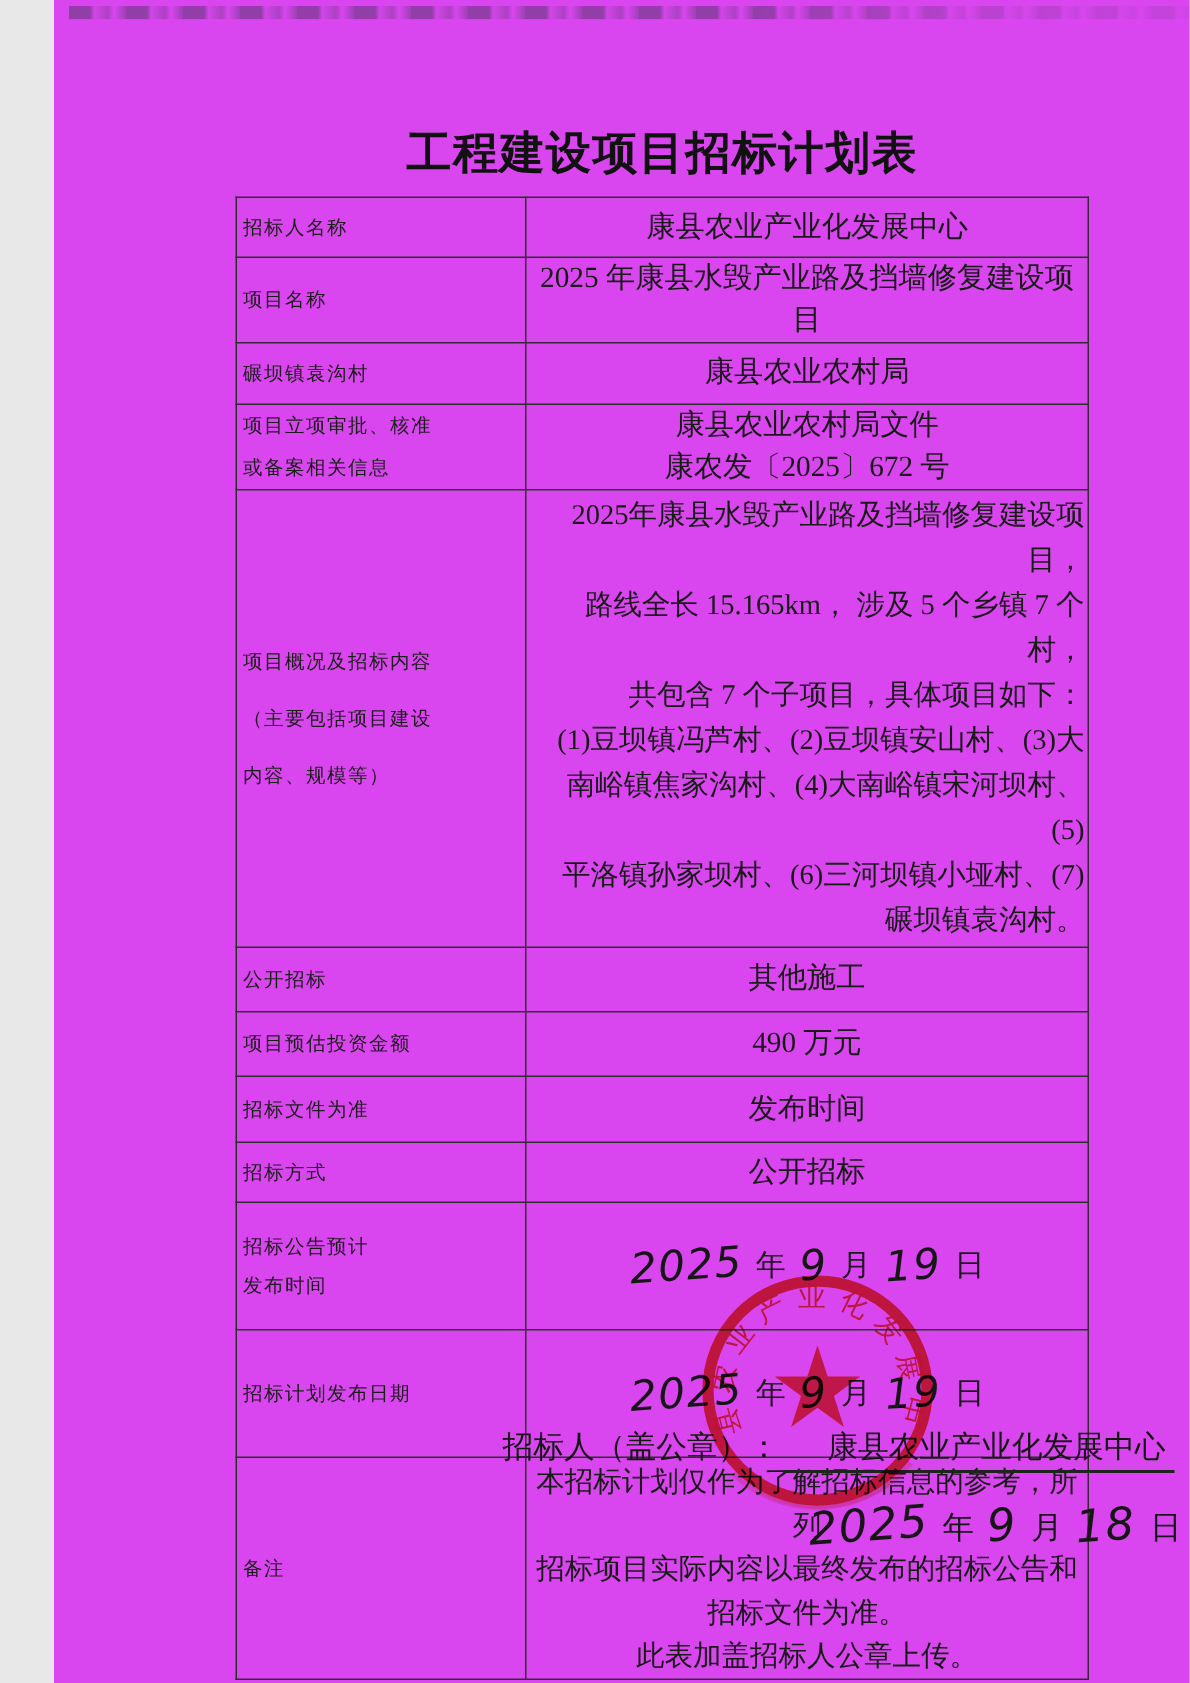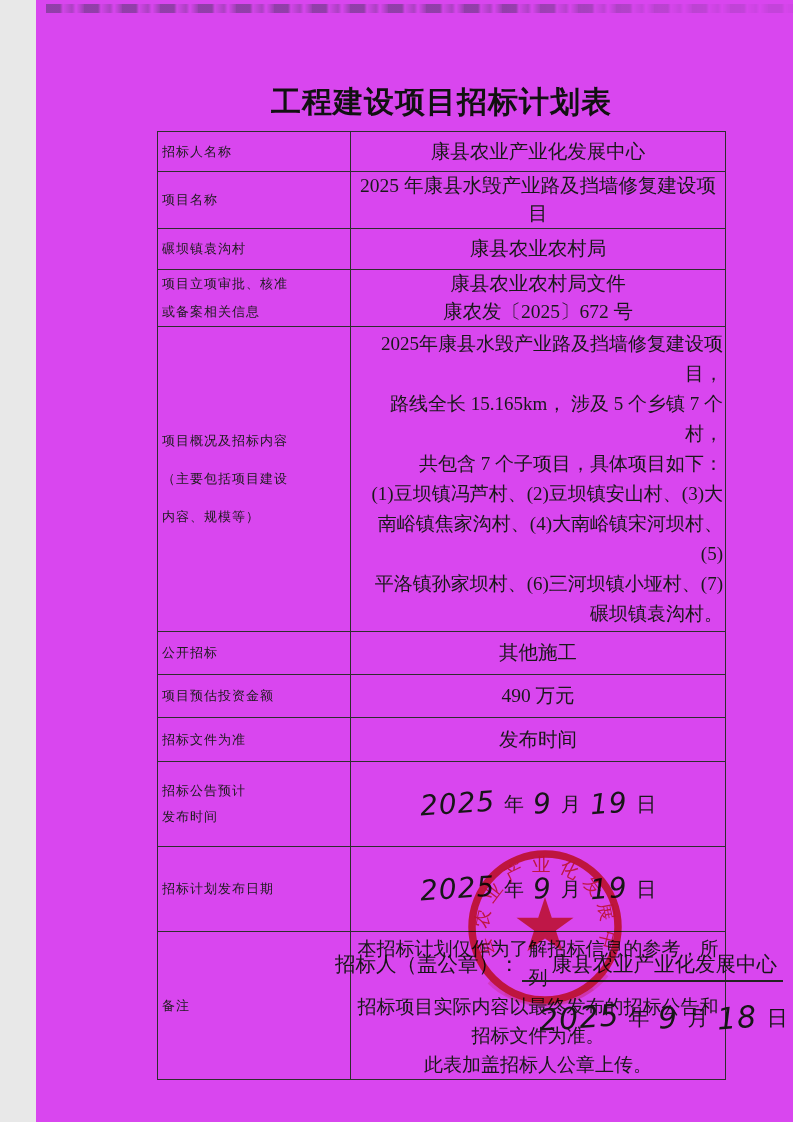--- a/index.html
+++ b/index.html
@@ -173,20 +173,24 @@
       <td class="val">其他施工</td>
     </tr>
     <tr class="r7">
       <td class="lbl">项目预估投资金额</td>
       <td class="val">490 万元</td>
     </tr>
     <tr class="r8">
       <td class="lbl">招标文件为准</td>
       <td class="val">发布时间</td>
     </tr>
+    <tr class="r9">
+      <td class="lbl">招标方式</td>
+      <td class="val">公开招标</td>
+    </tr>
     <tr class="r10">
       <td class="lbl">招标公告预计
 发布时间</td>
       <td class="val">
         <span class="date-cell">
           <span class="hand">2025</span>
           <span class="unit">年</span>
           <span class="hand">9</span>
           <span class="unit">月</span>
           <span class="hand">19</span>

